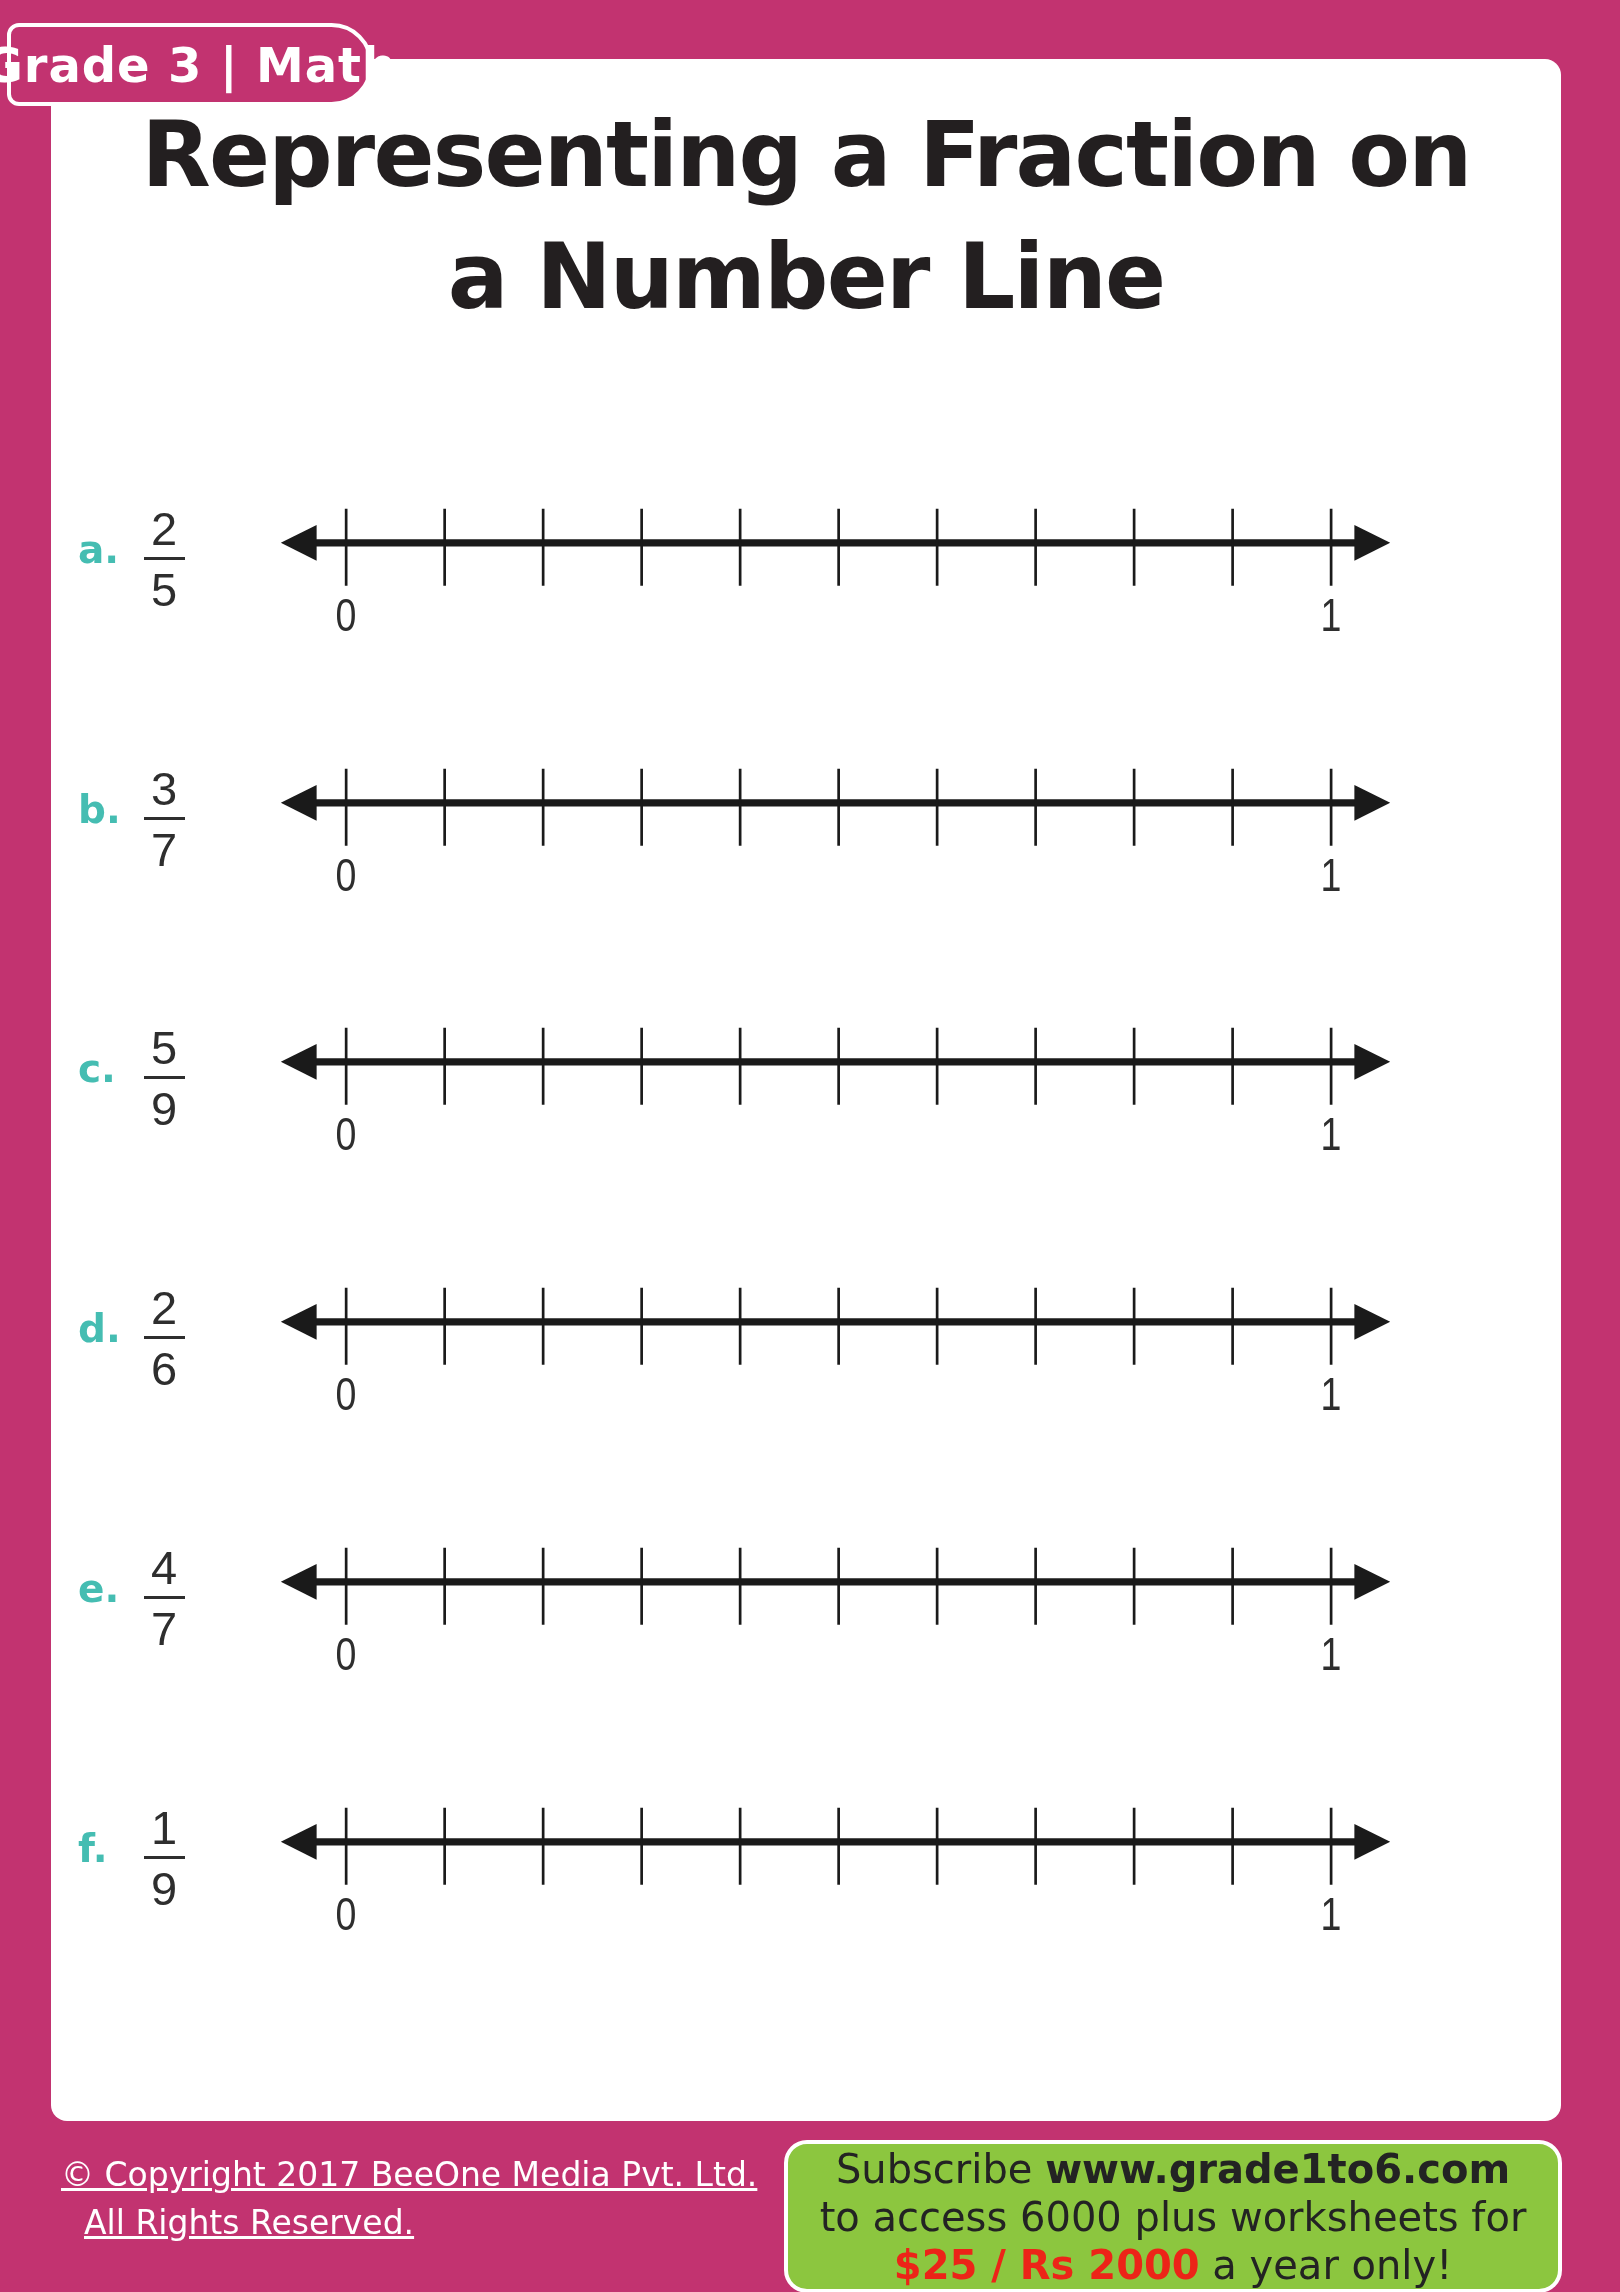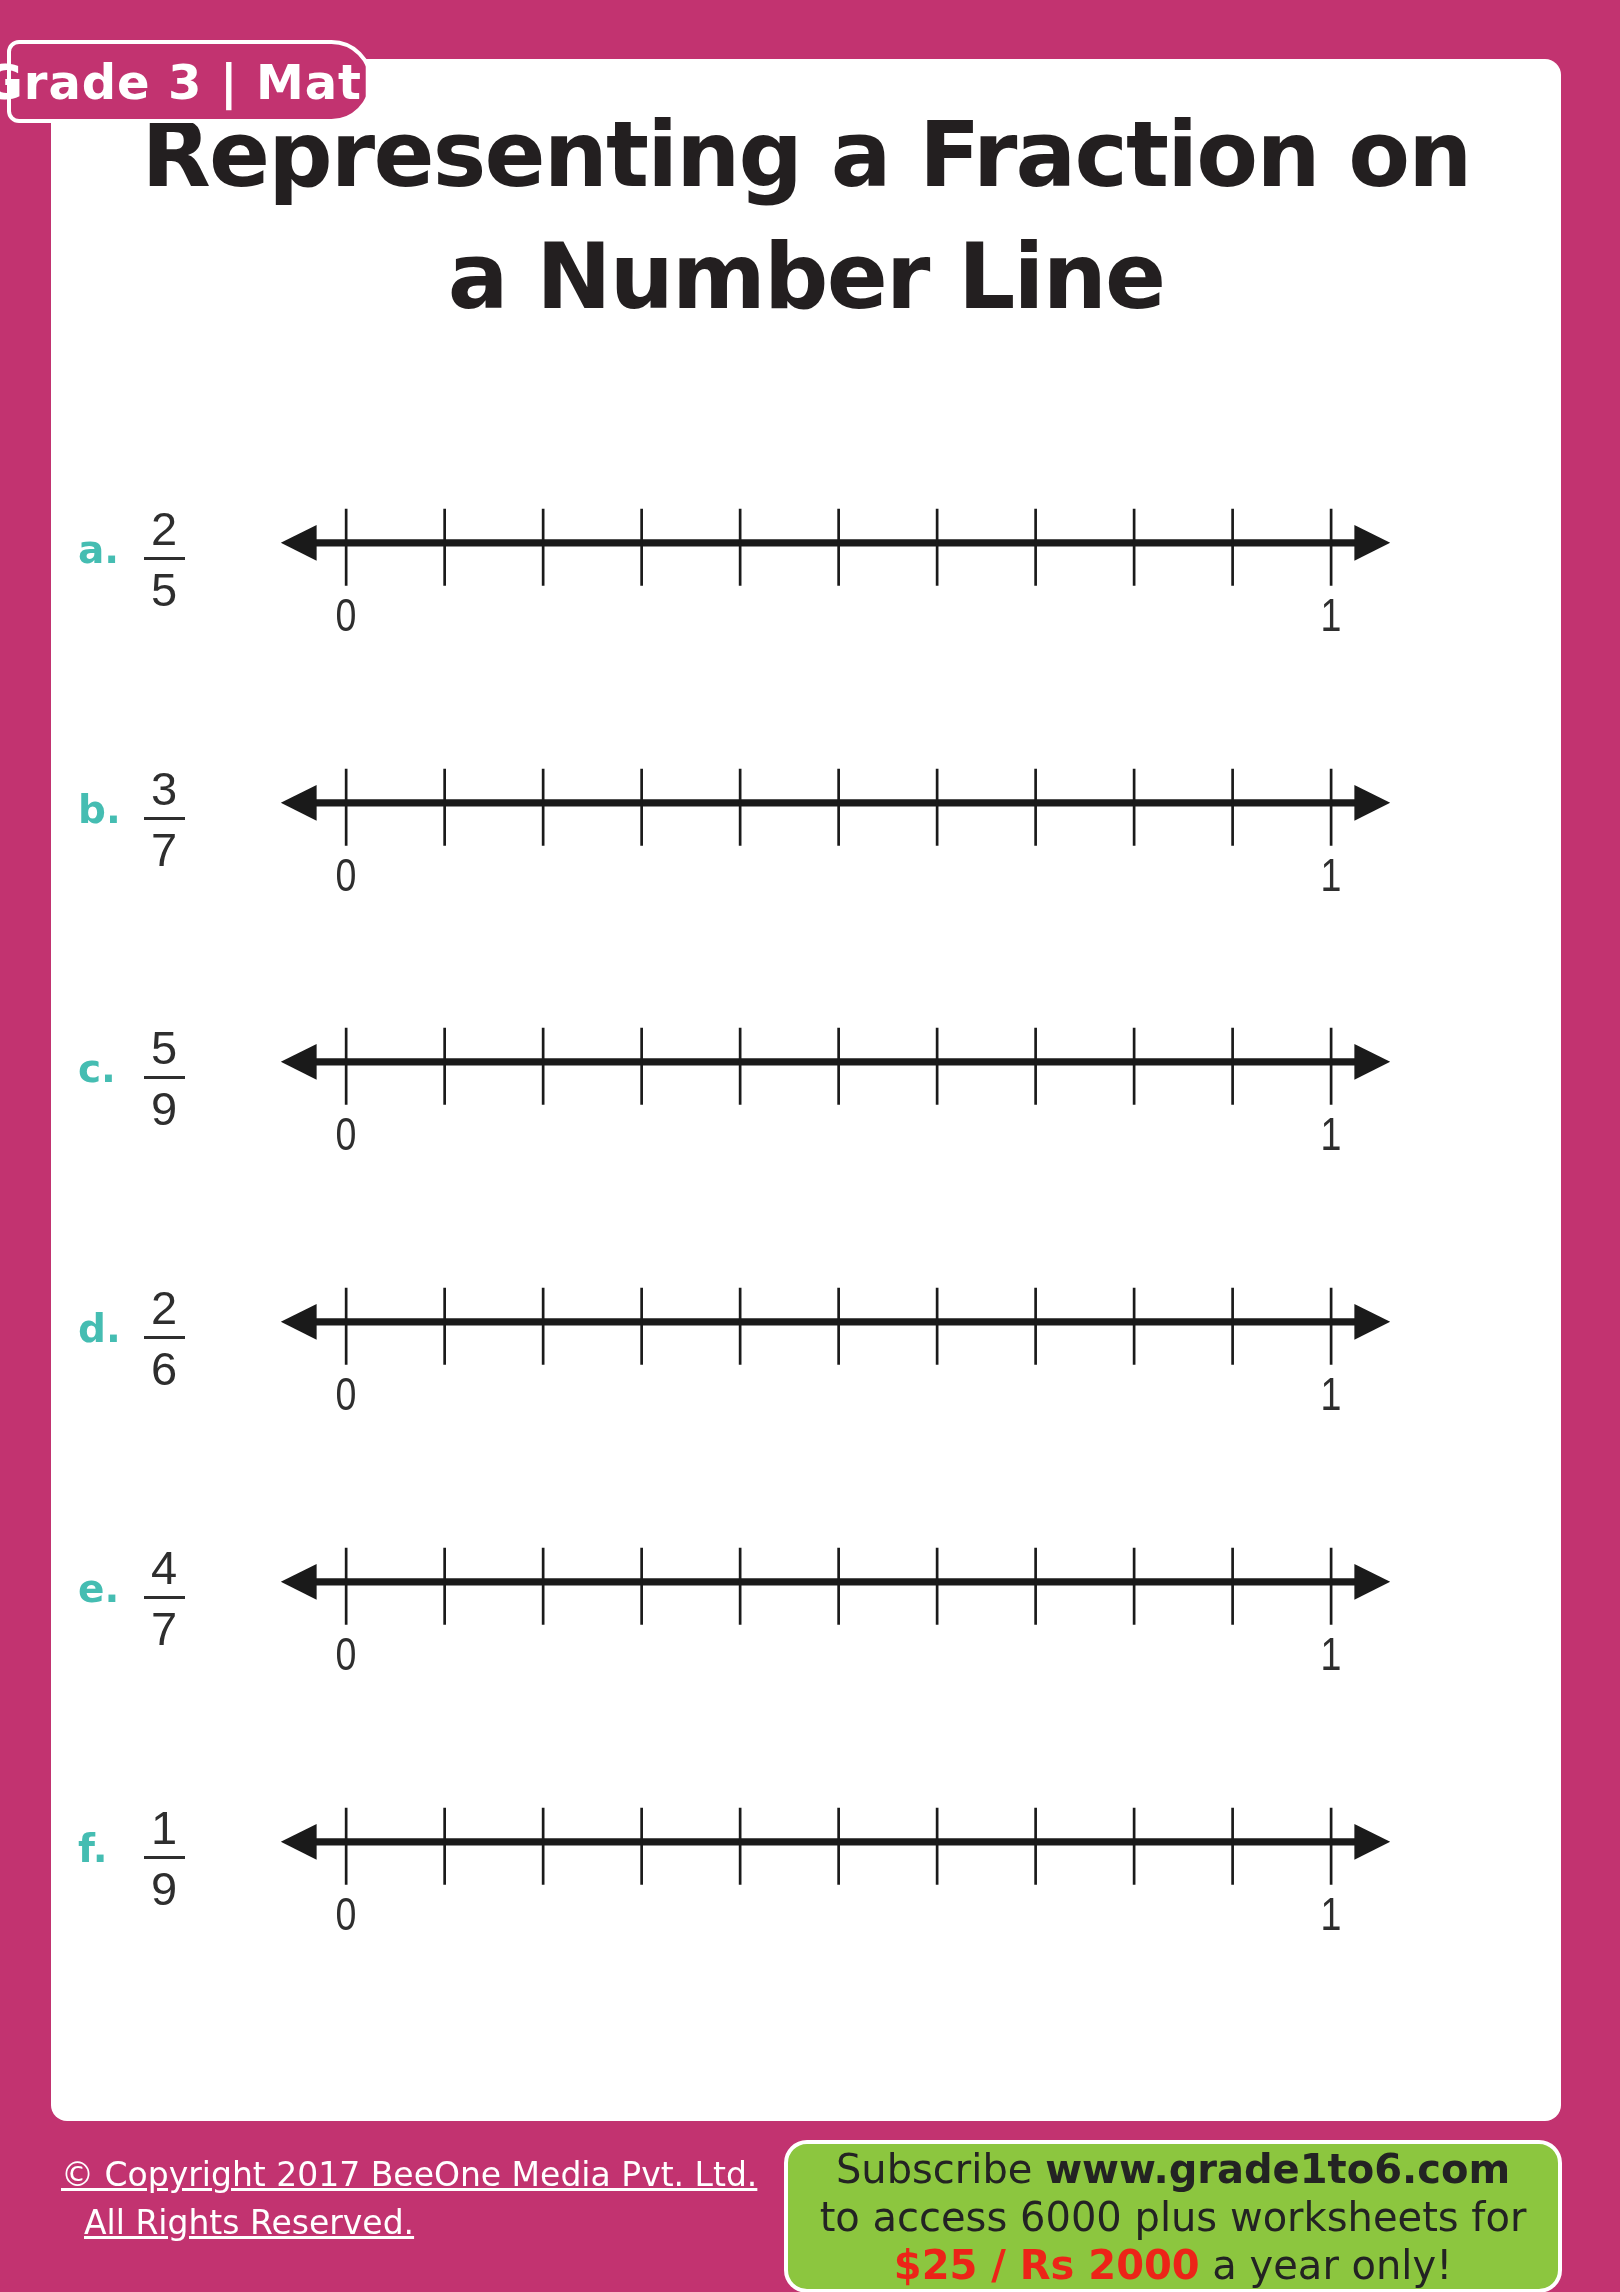--- a/index.html
+++ b/index.html
@@ -19,21 +19,20 @@
   }
   
   #badge{
     position:absolute;left:7.2px;top:23px;
     width:358px;height:75px;
     background:#C23370;
     border:4.5px solid #ffffff;
     border-radius:12.5px 43px 43px 12.5px;
     display:flex;align-items:center;justify-content:center;
     z-index:3;
-    margin-top:17px;
   }
   #badge span{
     color:#ffffff;font-size:48px;font-weight:bold;
     letter-spacing:0.9px;white-space:nowrap;
   }
   
   .title{
     position:absolute;left:0;width:1510px;
     text-align:center;
     color:#231F20;font-weight:bold;

